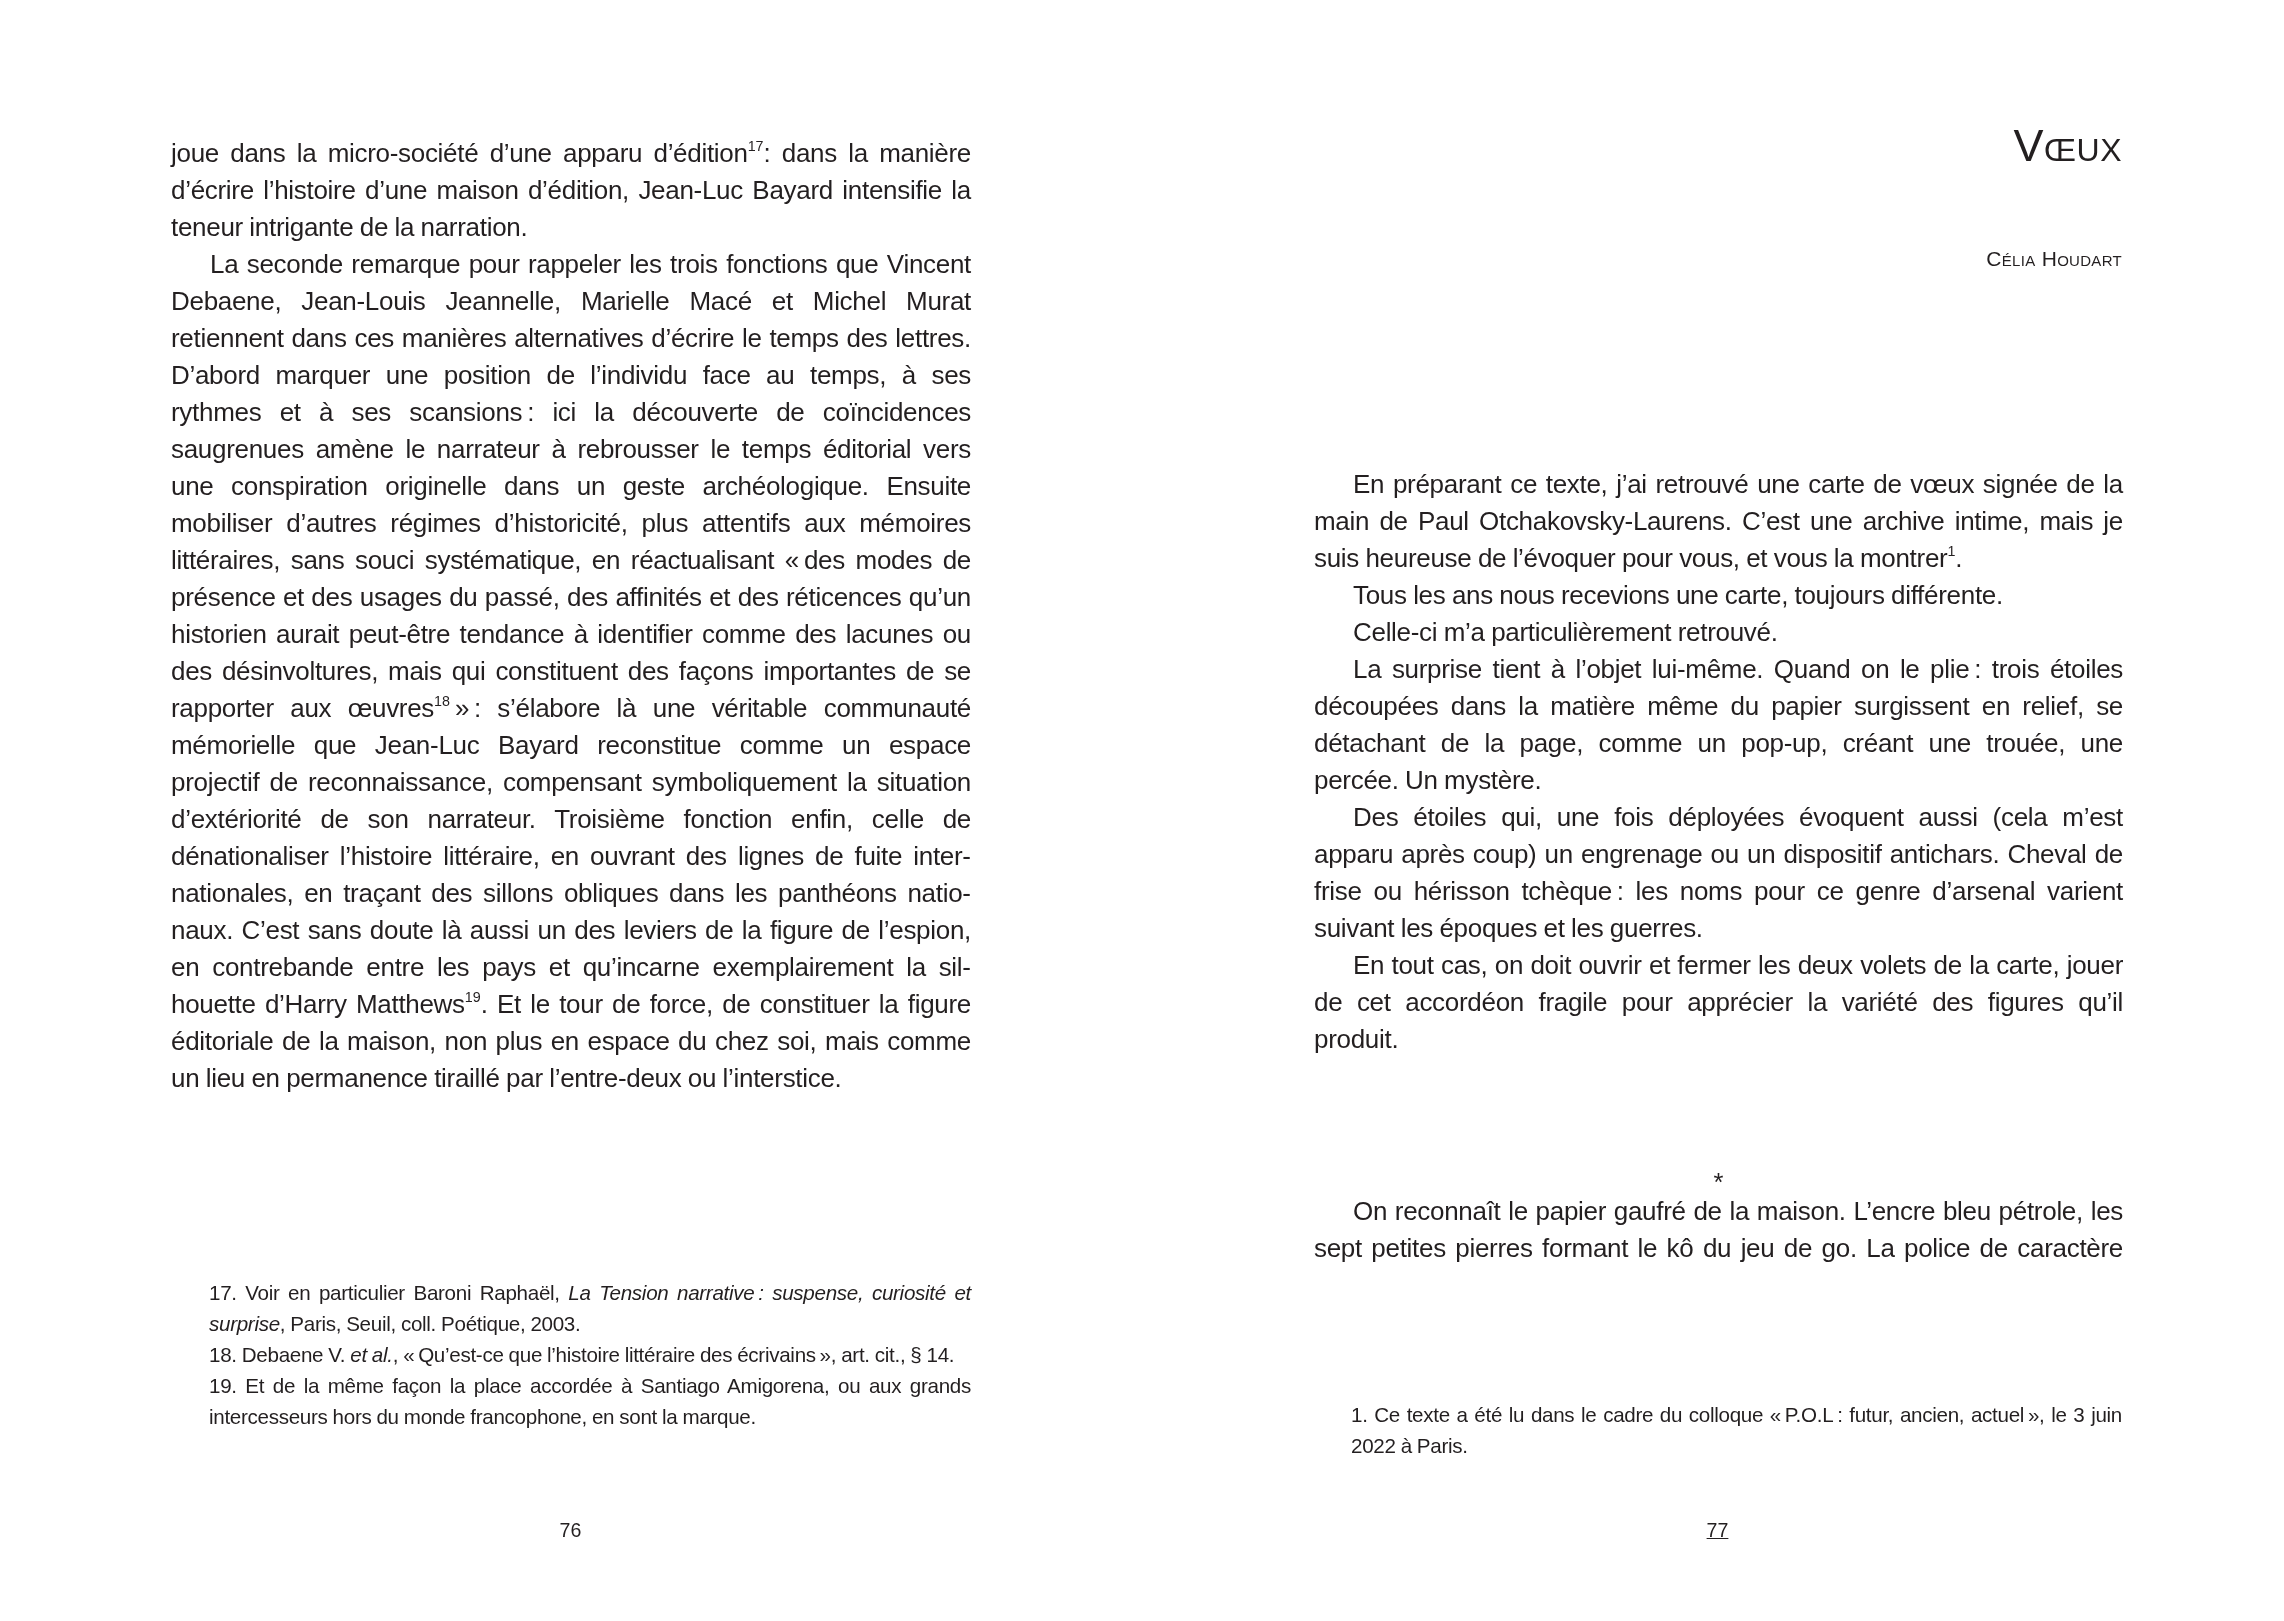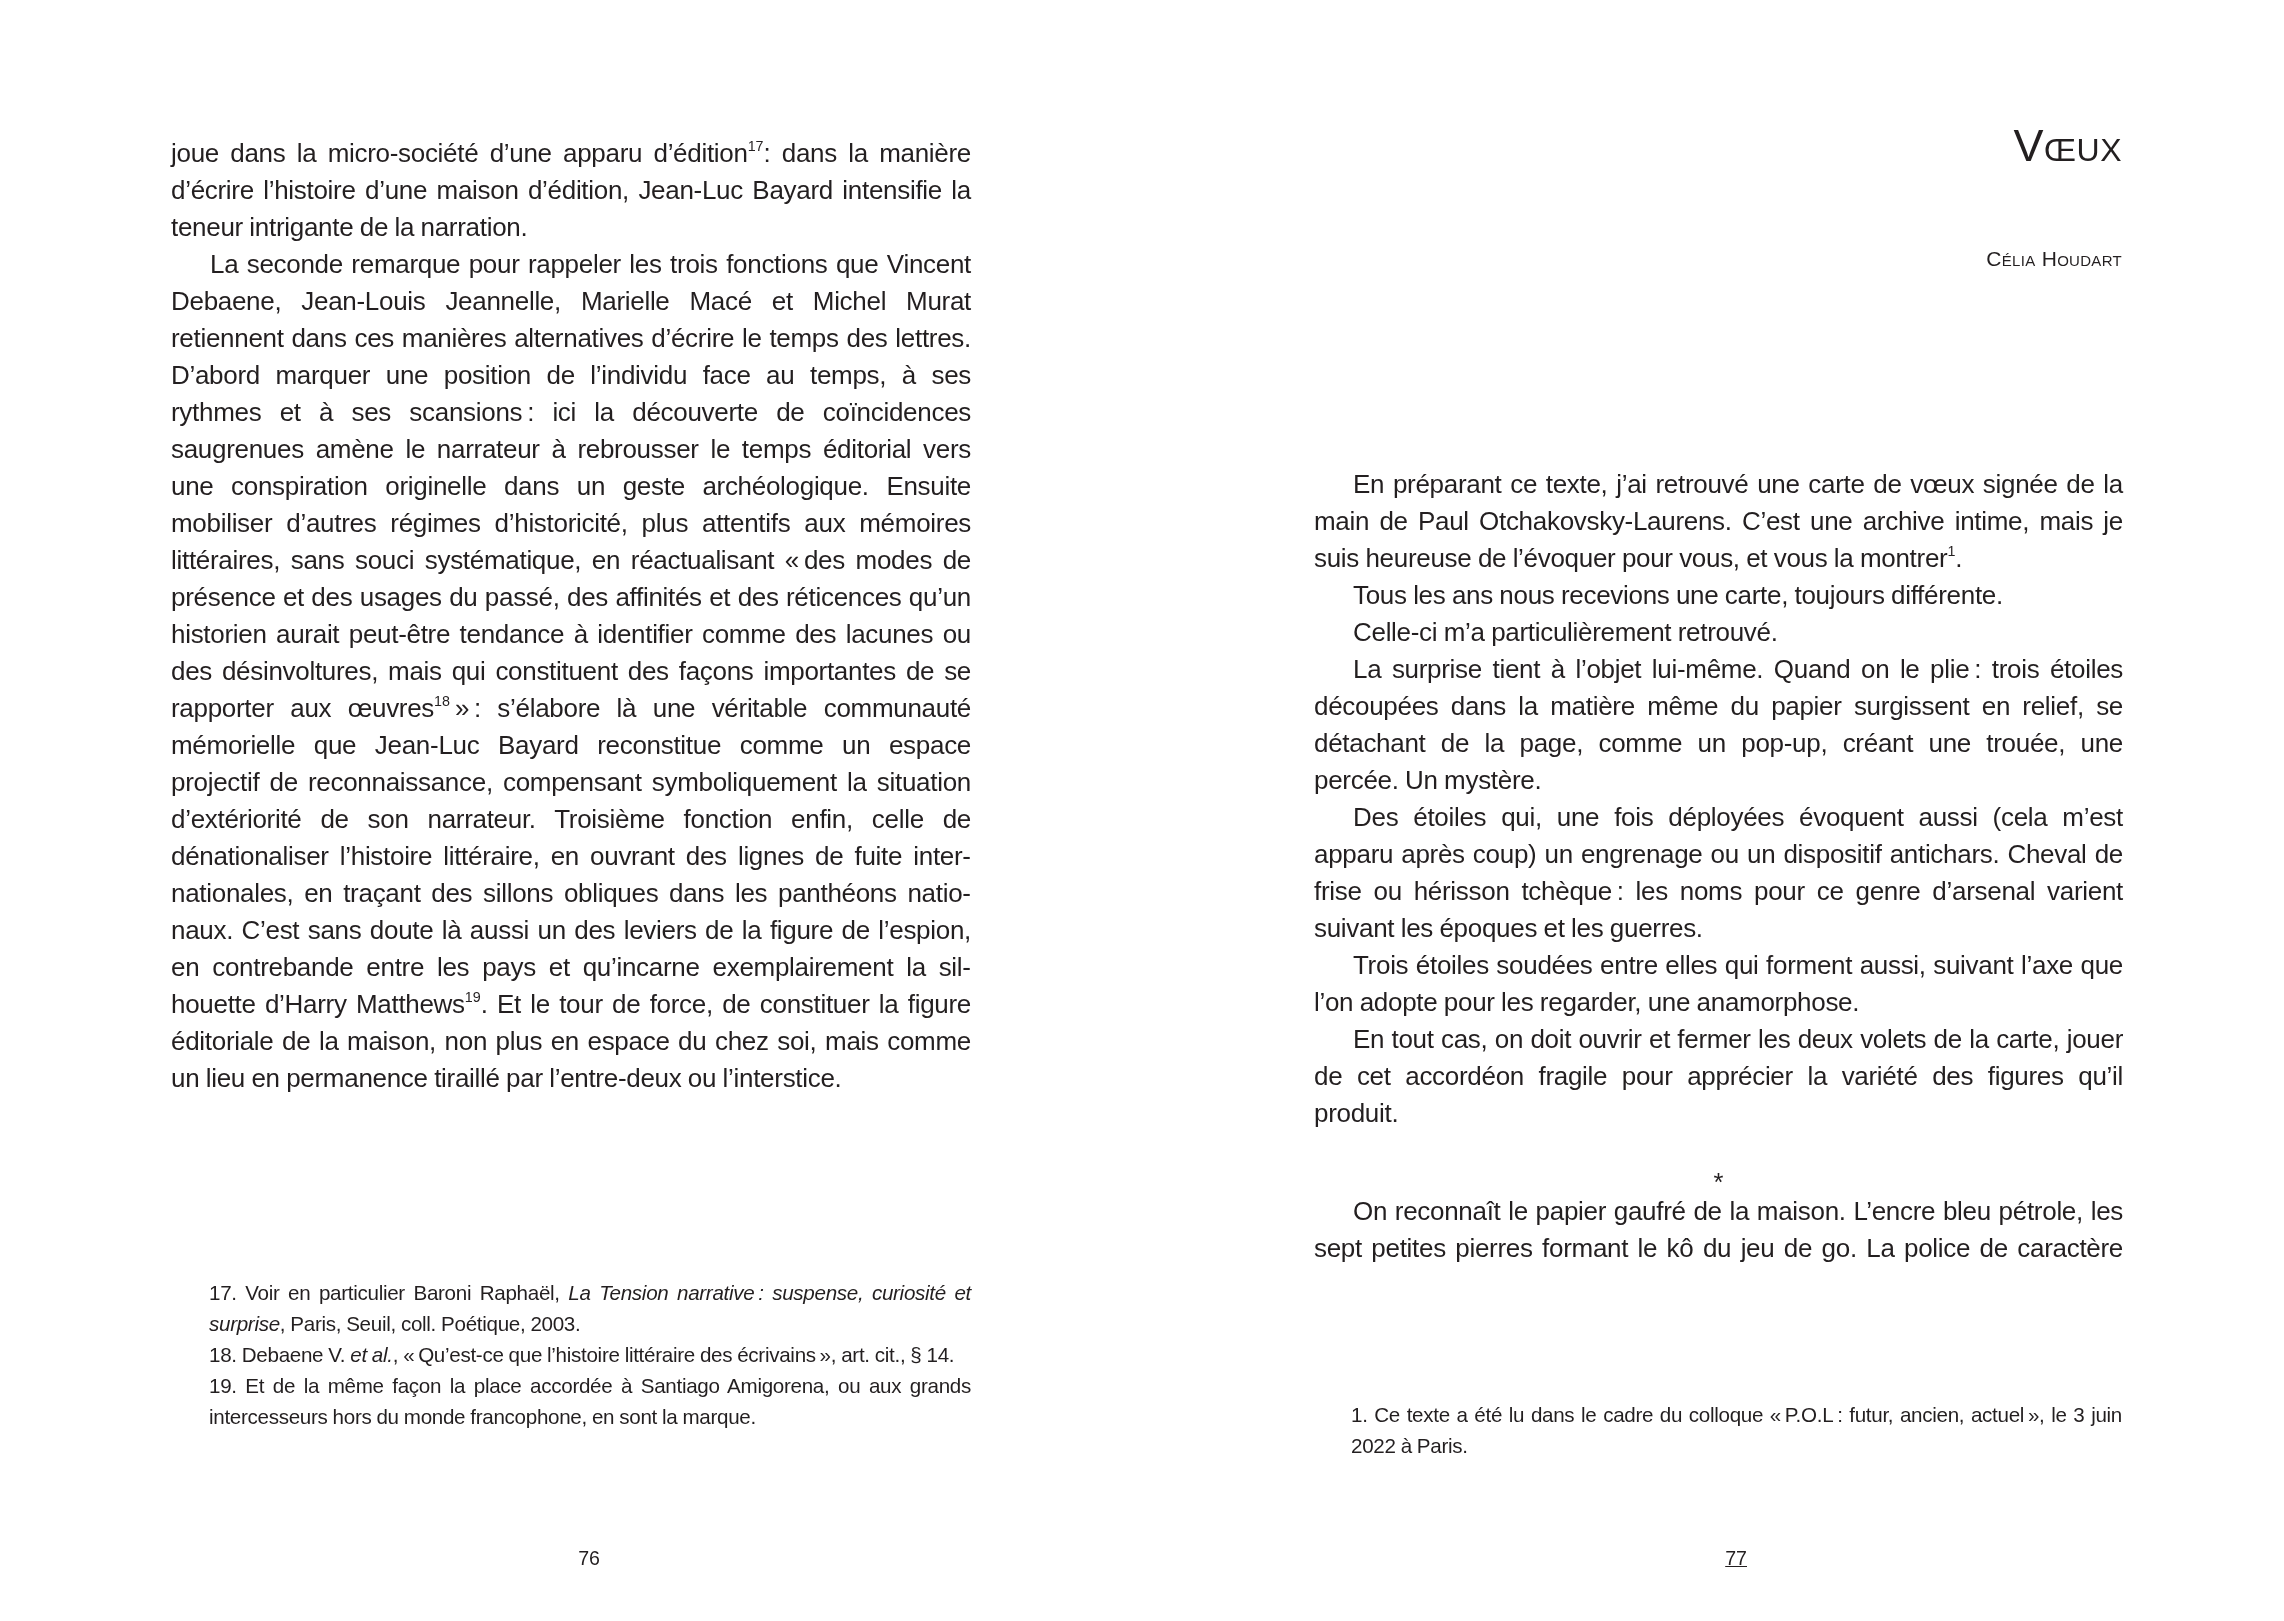--- a/index.html
+++ b/index.html
@@ -35,22 +35,22 @@
     line-height: 31px;
     text-align: justify;
     letter-spacing: -0.3px;
     word-spacing: -0.4px;
   }
   #left-footnotes { left: 209px; top: 1277px; width: 762px; }
   #right-footnotes { left: 209px; top: 1399px; width: 771px; }
   .footnote { margin: 0; }
 
   .page-number {
-    position: absolute; top: 1517px; width: 59px; text-align: right;
-    font-size: 19.6px; line-height: 27.4px; margin-top: 28px;
+    position: absolute; top: 1517px; width: 59px; text-align: center;
+    font-size: 19.6px; line-height: 27.4px;
   }
   #page-number-left { left: 541px; }
   #page-number-right { left: 546px; text-decoration: underline; }
 
   .chapter-title {
     position: absolute; right: 163px; top: 116px;
     font-size: 45px; line-height: 59px;
     font-variant: small-caps; letter-spacing: 0.5px;
     white-space: nowrap;
   }
@@ -86,21 +86,20 @@
 <div class="page" id="page-right">
   <div class="chapter-title">Vœux</div>
   <div class="chapter-author">Célia Houdart</div>
 
   <div class="body-text" id="right-body">
       <p class="para indent"><span>En préparant ce texte, j’ai retrouvé une carte de vœux signée de la main de Paul Otchakovsky-Laurens. C’est une archive intime, mais je suis heureuse de l’évoquer pour vous, et vous la montrer</span><sup class="note">1</sup><span>.</span></p>
       <p class="para indent"><span>Tous les ans nous recevions une carte, toujours différente.</span></p>
       <p class="para indent"><span>Celle-ci m’a particulièrement retrouvé.</span></p>
       <p class="para indent"><span>La surprise tient à l’objet lui-même. Quand on le plie : trois étoiles découpées dans la matière même du papier surgissent en relief, se détachant de la page, comme un pop-up, créant une trouée, une percée. Un mystère.</span></p>
       <p class="para indent"><span>Des étoiles qui, une fois déployées évoquent aussi (cela m’est apparu après coup) un engrenage ou un dispositif antichars. Cheval de frise ou hérisson tchèque : les noms pour ce genre d’arsenal varient suivant les époques et les guerres.</span></p>
-      <p class="para indent"><span>Trois étoiles soudées entre elles qui forment aussi, suivant l’axe que l’on adopte pour les regarder, une anamorphose.</span></p>
       <p class="para indent"><span>En tout cas, on doit ouvrir et fermer les deux volets de la carte, jouer de cet accordéon fragile pour apprécier la variété des figures qu’il produit.</span></p>
     </div>
 
   <div class="section-break">*</div>
 
   <div class="body-text" id="right-body-2" style="left:172px; top:1193px; width:809px;">
       <p class="para indent" style="text-align-last: justify;"><span>On reconnaît le papier gaufré de la maison. L’encre bleu pétrole, les sept petites pierres formant le kô du jeu de go. La police de caractère</span></p>
     </div>
 
   <div class="footnotes" id="right-footnotes">

